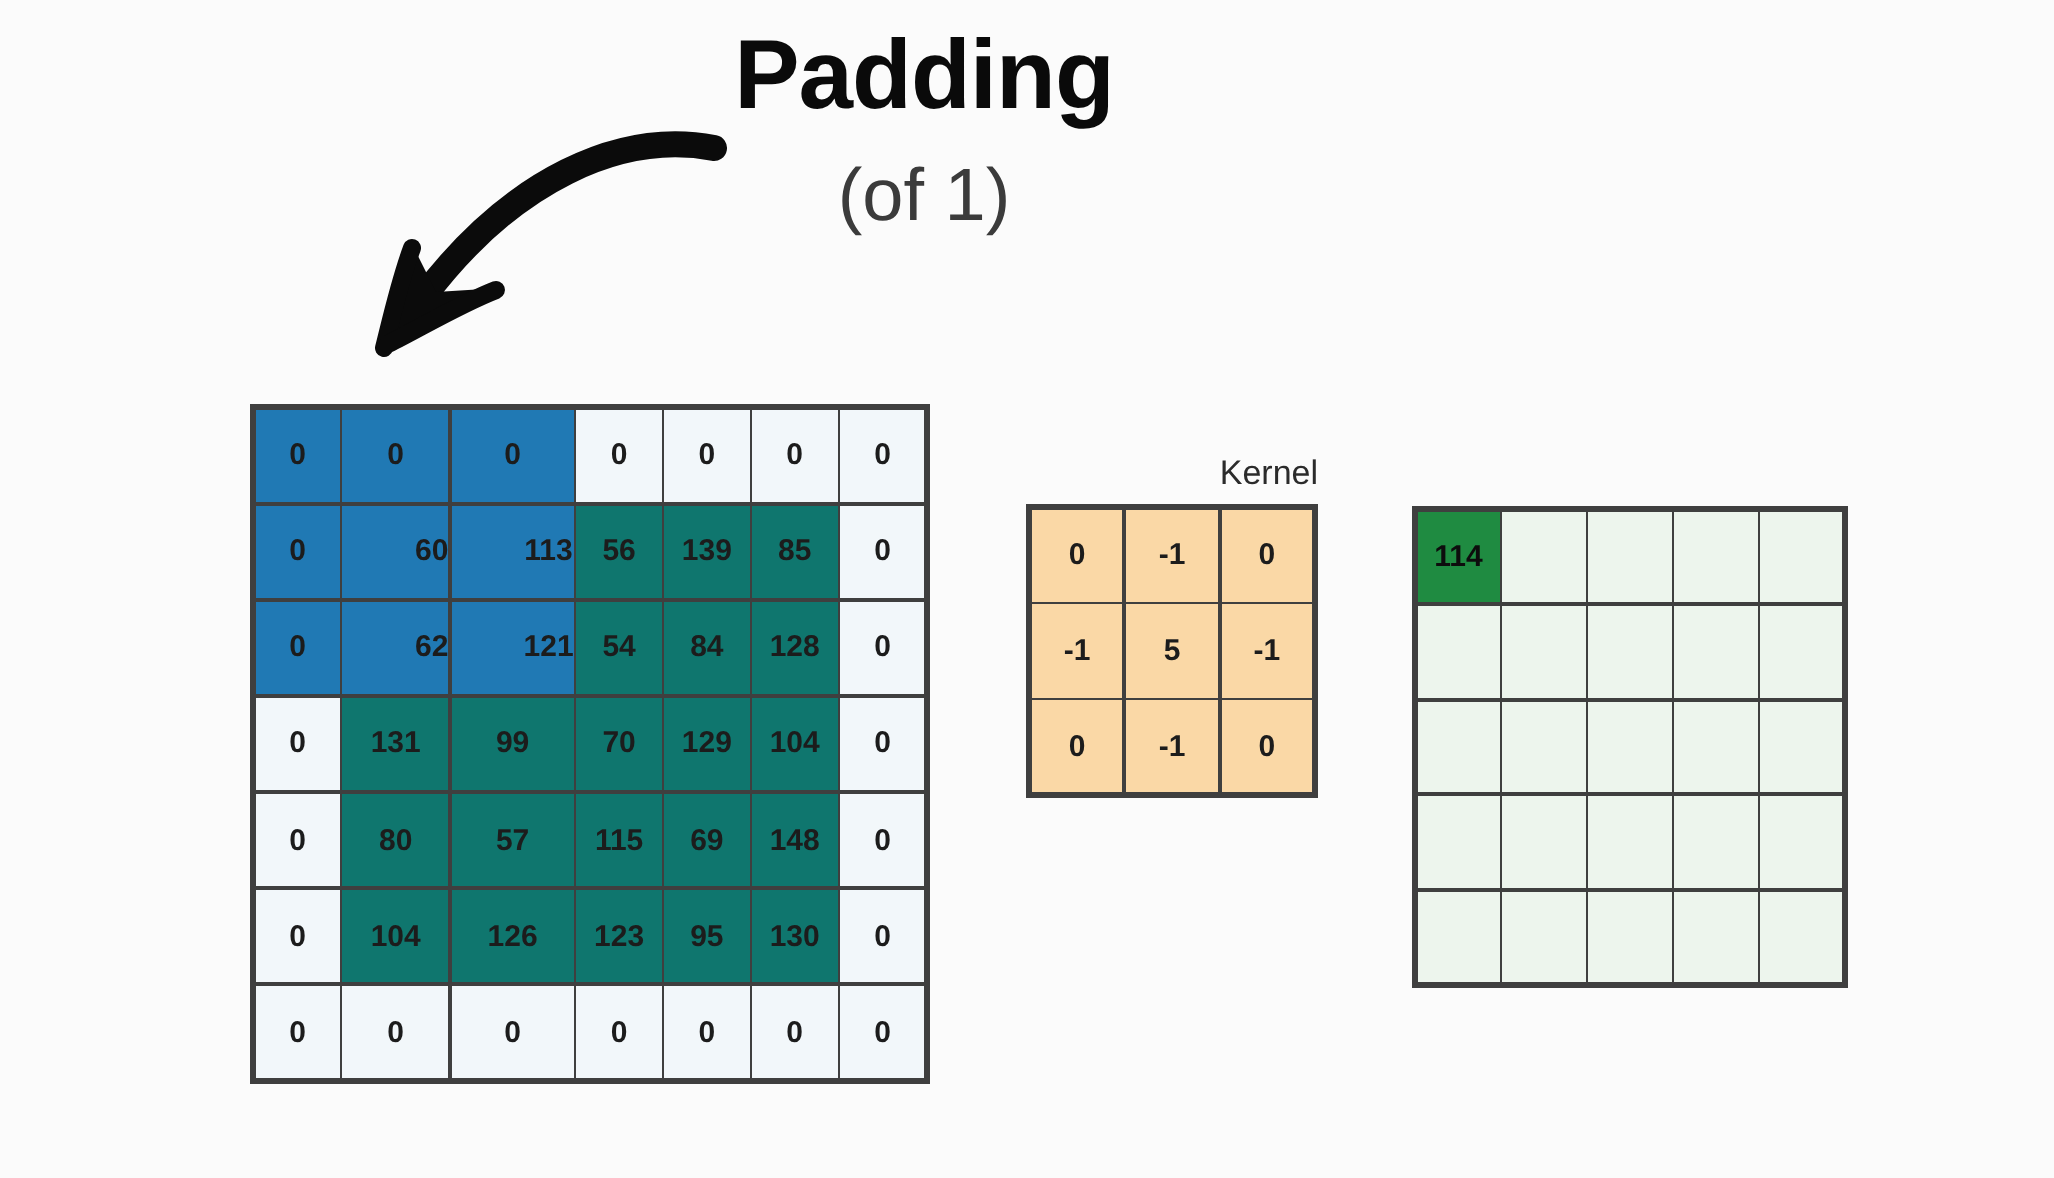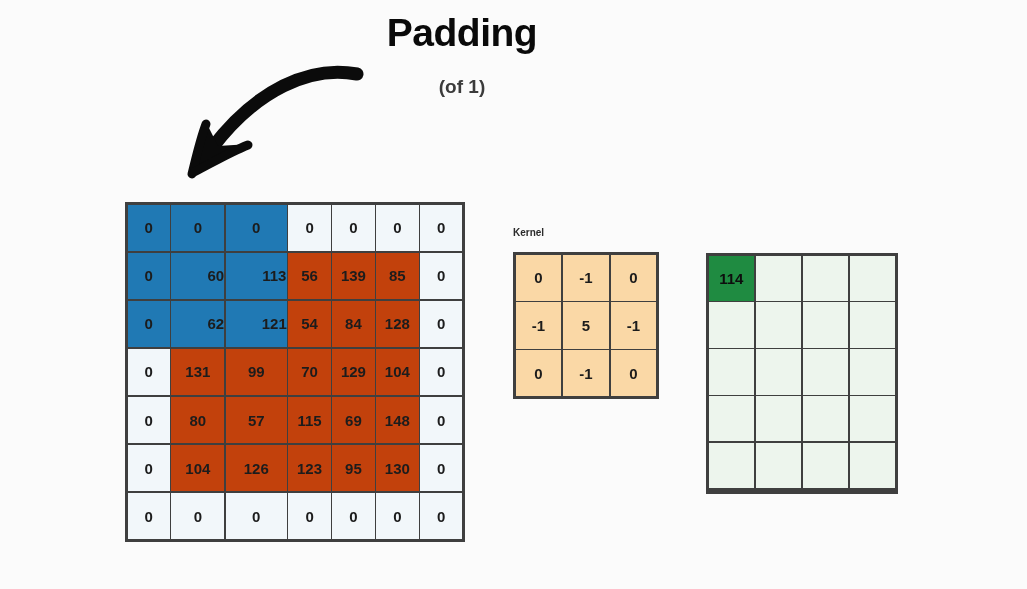--- a/index.html
+++ b/index.html
@@ -20,35 +20,35 @@
     height: 589px;
   }
 
   
   .title {
     position: absolute;
     left: 262px;
     top: 12px;
     width: 400px;
     text-align: center;
-    font-size: 39px;
+    font-size: 49px;
     font-weight: bold;
     color: #0a0a0a;
     letter-spacing: -0.5px;
     line-height: 1.08;
     white-space: nowrap;
   }
   .subtitle {
     position: absolute;
     left: 262px;
     top: 76px;
     width: 400px;
     text-align: center;
-    font-size: 19px;
-    font-weight: 700;
+    font-size: 37px;
+    font-weight: 400;
     color: #3b3b3b;
     line-height: 1.2;
     white-space: nowrap;
   }
 
   
   .arrow-wrap {
     position: absolute;
     left: 160px;
     top: 48px;
@@ -81,54 +81,54 @@
   
   #input-grid {
     left: 125px;
     top: 202px;
     width: 340px;
     height: 340px;
     grid-template-columns: repeat(7, 1fr);
     grid-template-rows: repeat(7, 1fr);
   }
   .cell.pad        { background: #f2f7fa; }
-  .cell.data       { background: #c2410c; }
+  .cell.data       { background: #0f766e; }
   .cell.hl-pad     { background: #2079b4; }
   .cell.hl-data    { background: #2079b4; padding-left: 36px; }
 
   
   #kernel-grid {
     left: 513px;
     top: 252px;
     width: 146px;
     height: 147px;
     grid-template-columns: repeat(3, 1fr);
     grid-template-rows: repeat(3, 1fr);
   }
   #kernel-grid .cell { background: #fad8a6; }
 
   .kernel-label {
     position: absolute;
     left: 513px;
     top: 227px;
     width: 146px;
-    text-align: left;
-    font-size: 10px;
-    font-weight: 700;
+    text-align: right;
+    font-size: 17px;
+    font-weight: 400;
     color: #2b2b2b;
     white-space: nowrap;
   }
 
   
   #output-grid {
     left: 706px;
     top: 253px;
-    width: 192px;
+    width: 218px;
     height: 241px;
-    grid-template-columns: repeat(4, 1fr);
+    grid-template-columns: repeat(5, 1fr);
     grid-template-rows: repeat(5, 1fr);
   }
   #output-grid .cell        { background: #edf5ed; color: #1c1c1c; }
   #output-grid .cell.filled { background: #1f8b41; color: #0d0d0d; }
 </style>
 </head>
 <body>
 
 <div id="stage">
 

